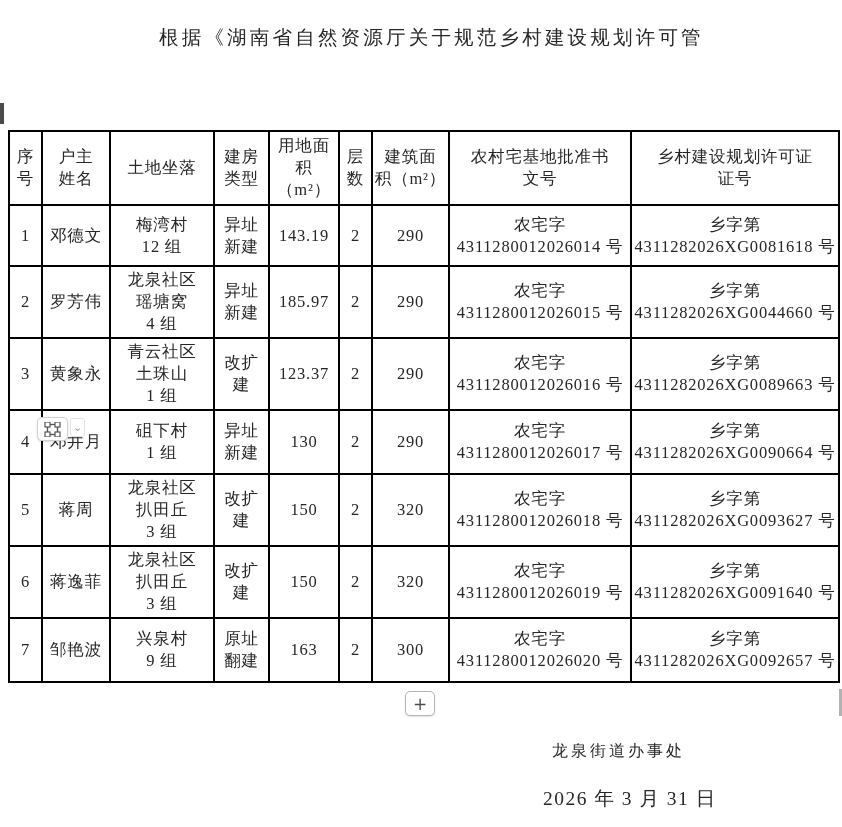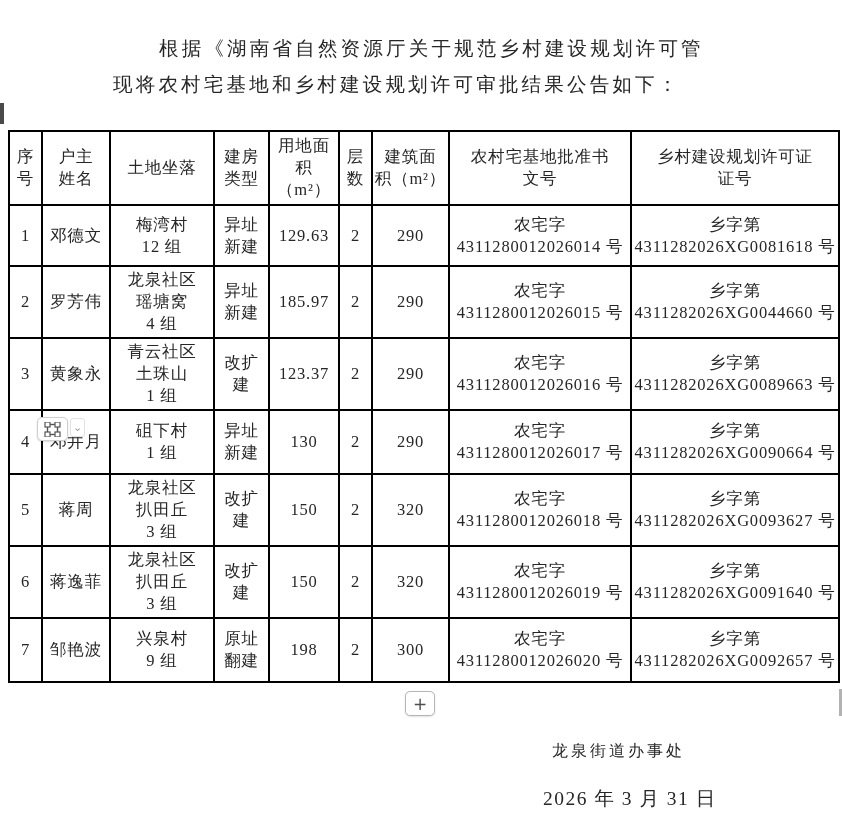--- a/index.html
+++ b/index.html
@@ -13,21 +13,20 @@
   }
 
   
   .intro {
     position:absolute;
     left:113px; top:20px;
     width:660px;
     font-size:19.5px;
     line-height:35.5px;
     letter-spacing:3.2px;
-    margin-top:11px;
   }
   .intro-line { white-space:nowrap; }
   .intro-line.first { text-indent:46px; }
 
   
   table.approval {
     position:absolute;
     left:8px; top:130px;
     border-collapse:collapse;
     table-layout:fixed;
@@ -122,21 +121,20 @@
     font-size:19.5px; letter-spacing:1.5px; white-space:nowrap;
   }
 </style>
 </head>
 <body>
 
 <div class="edge-left"></div>
 
 <div class="intro">
   <div class="intro-line first">根据《湖南省自然资源厅关于规范乡村建设规划许可管</div>
-  <div class="intro-line">现将农村宅基地和乡村建设规划许可审批结果公告如下：</div>
 </div>
 
 <table class="approval">
   <colgroup>
     <col style="width:33px">
       <col style="width:68px">
       <col style="width:104px">
     <col style="width:55px">
       <col style="width:70px">
       <col style="width:33px">
@@ -166,21 +164,21 @@
     </tr>
   </thead>
   <tbody>
       <tr>
         <td>1</td>
         <td>邓德文</td>
         <td>梅湾村
 12 组</td>
         <td>异址
 新建</td>
-        <td>129.63</td>
+        <td>143.19</td>
         <td>2</td>
         <td>290</td>
         <td>农宅字
 4311280012026014 号</td>
         <td>乡字第
 4311282026XG0081618 号</td>
       </tr>
       <tr>
         <td>2</td>
         <td>罗芳伟</td>
@@ -260,21 +258,21 @@
         <td>乡字第
 4311282026XG0091640 号</td>
       </tr>
       <tr>
         <td>7</td>
         <td>邹艳波</td>
         <td>兴泉村
 9 组</td>
         <td>原址
 翻建</td>
-        <td>198</td>
+        <td>163</td>
         <td>2</td>
         <td>300</td>
         <td>农宅字
 4311280012026020 号</td>
         <td>乡字第
 4311282026XG0092657 号</td>
       </tr>
     </tbody>
 </table>
 

